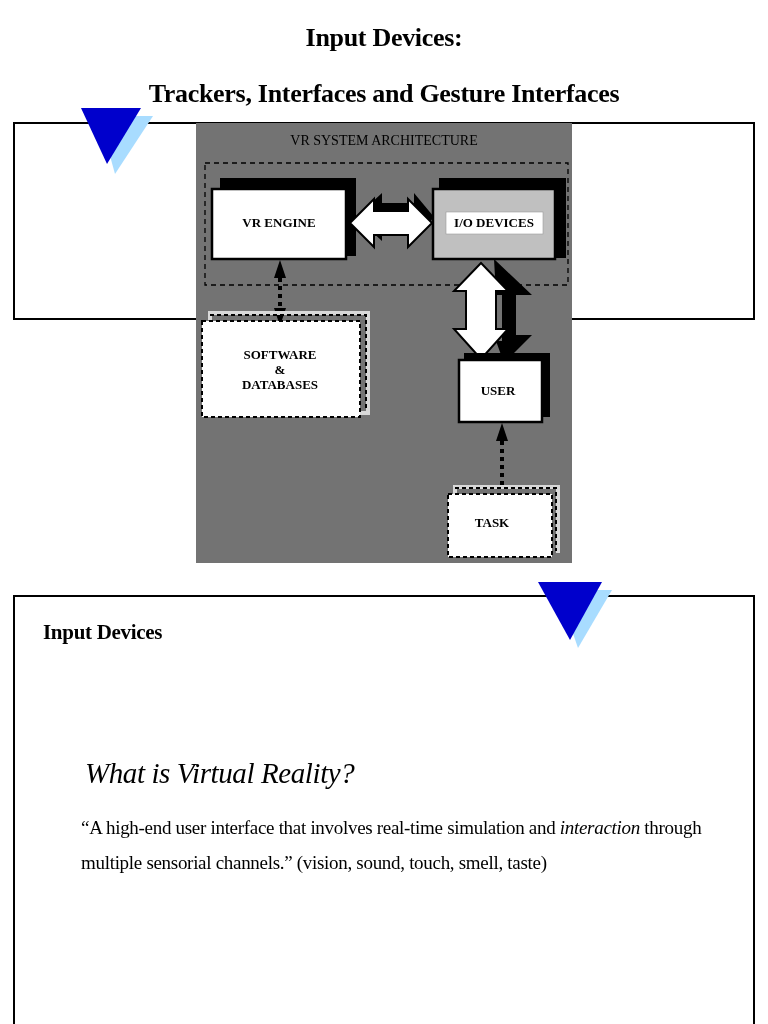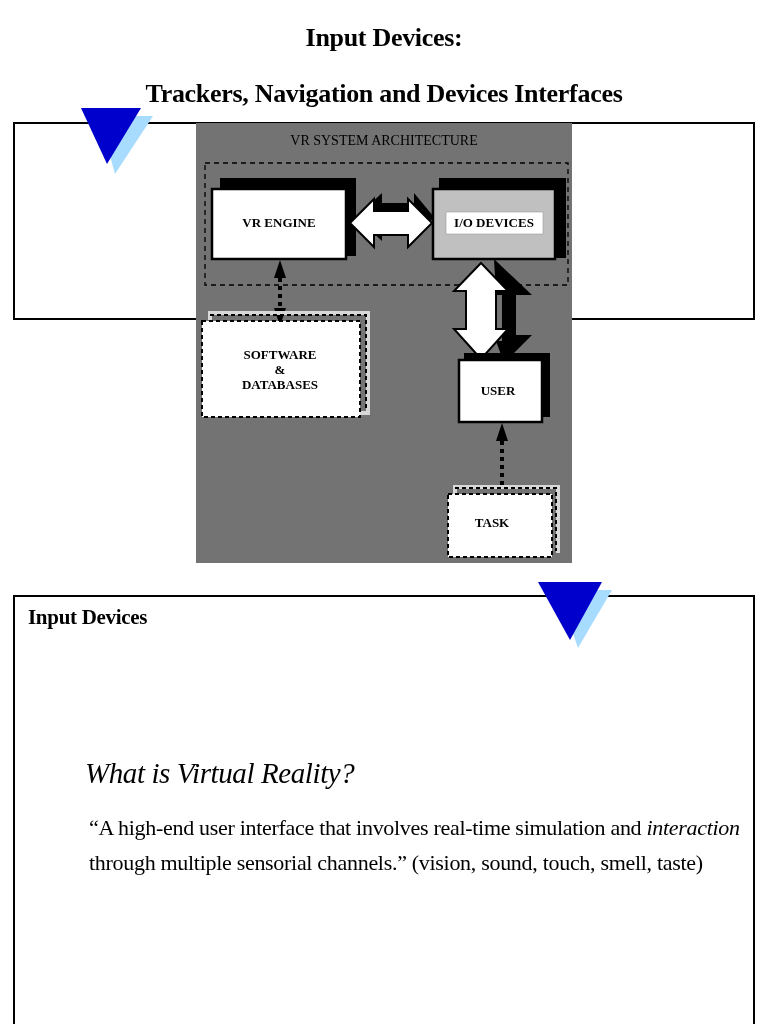--- a/index.html
+++ b/index.html
@@ -71,49 +71,49 @@
       font-family: "Liberation Serif", serif;
     }
 
     .slide-heading {
       position: absolute;
       left: 13px;
       top: 8px;
       font-weight: bold;
       font-size: 21px;
       letter-spacing: -0.3px;
-      margin: 0;
+      margin: 15px;
     }
 
     .question {
       position: absolute;
       left: 70px;
       top: 160px;
       font-style: italic;
       font-size: 29px;
       letter-spacing: -0.4px;
       margin: 0;
     }
     .quote {
       position: absolute;
-      left: 74px;
+      left: 66px;
       top: 213px;
       width: 660px;
-      font-size: 22px;
+      font-size: 19px;
       line-height: 35px;
       letter-spacing: -0.3px;
       margin: 0;
     }
     .quote em { font-style: italic; }
   </style>
 </head>
 <body>
 
 <h1 class="doc-title" id="title-1">Input Devices:</h1>
-<h2 class="doc-title" id="title-2">Trackers, Navigation and Devices Interfaces</h2>
+<h2 class="doc-title" id="title-2">Trackers, Interfaces and Gesture Interfaces</h2>
 
 <div class="slide" id="slide-1"></div>
 
 <svg class="triangle" id="tri-1" viewBox="0 0 76 70">
   <polygon points="22,8 76,8 38,66" fill="#a8dcff"></polygon>
   <polygon points="4,0 64,0 30,56" fill="#0000cc"></polygon>
 </svg>
 
 <div class="diagram">
   <svg width="376" height="440" viewBox="0 0 376 440">

